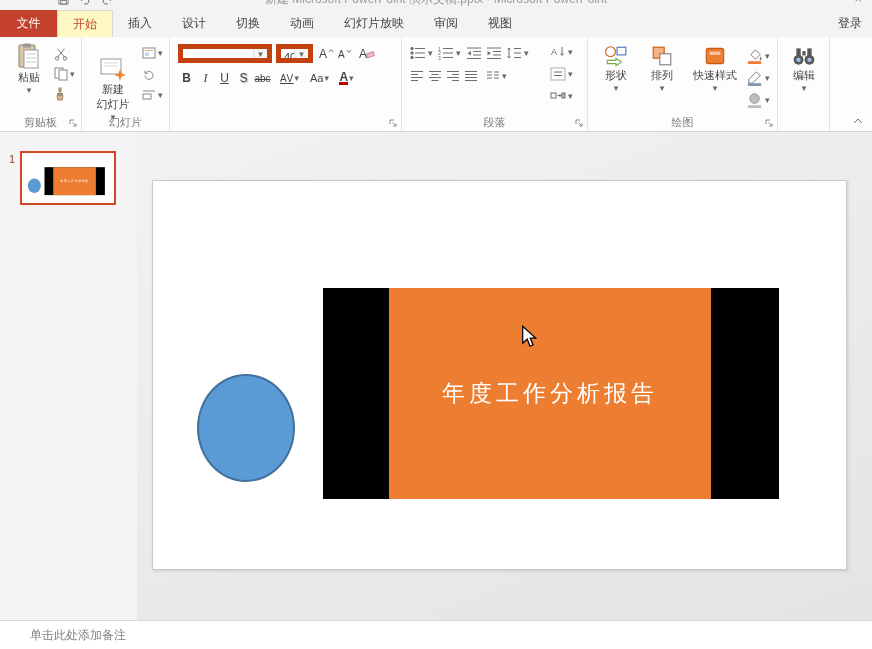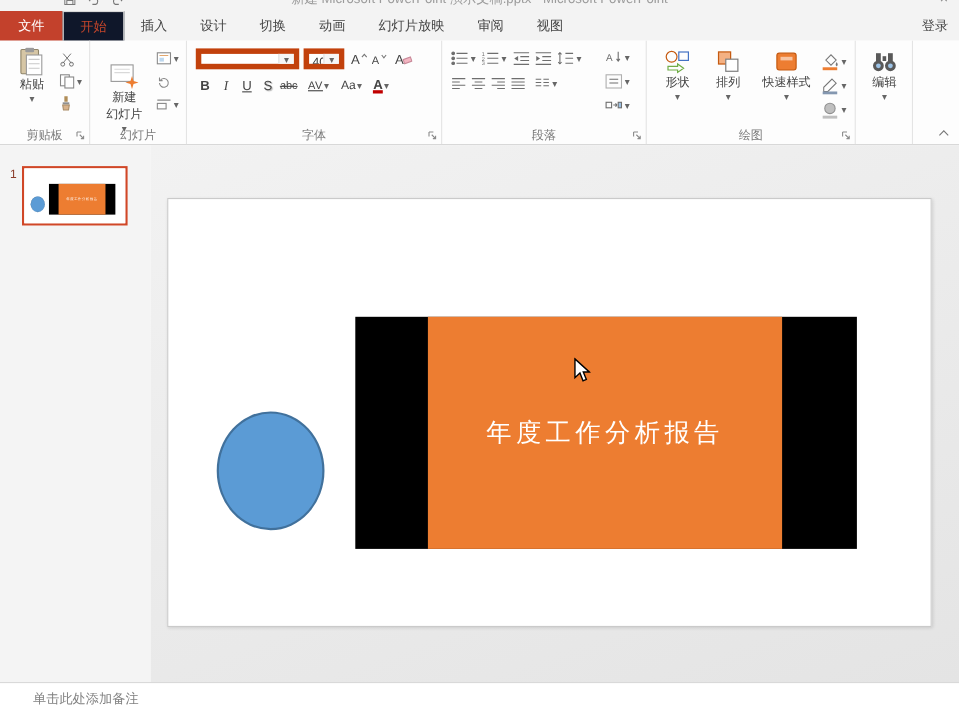--- a/index.html
+++ b/index.html
@@ -11,21 +11,21 @@
   .titlebar-inner { position:absolute; left:0; right:0; top:-12px; height:22px; line-height:22px; }
   .qat { position:absolute; left:58px; top:0; display:flex; gap:10px; align-items:center; height:22px; }
   .title-text { position:absolute; left:0; right:0; text-align:center; color:#9B9B9B; font-size:12px; }
   .win-close { position:absolute; right:10px; top:0; color:#8A8A8A; font-size:13px; }
 
   
   .tabrow { position:absolute; left:0; top:10px; right:0; height:27px; background:#F3F3F3; }
   .file-tab { position:absolute; left:0; top:0; width:57px; height:27px; background:var(--file-tab-red,#C3412C); color:#fff; font-size:12px; display:flex; align-items:center; justify-content:center; }
   .tabs { position:absolute; left:57px; top:0; height:27px; display:flex; }
   .tab { height:27px; padding:0 15px; display:flex; align-items:center; font-size:12px; color:#444; }
-  .tab.active { background:#0f172a; border:1px solid #D8D8D8; border-bottom:none; color:var(--active-tab-orange,#C5462B); }
+  .tab.active { background:#fef9c3; border:1px solid #D8D8D8; border-bottom:none; color:var(--active-tab-orange,#C5462B); }
   .signin { position:absolute; right:10px; top:0; height:27px; display:flex; align-items:center; font-size:12px; color:#444; }
 
   
   .ribbon { position:absolute; left:0; top:37px; right:0; height:95px; background:#FDFDFD; border-bottom:1px solid #D4D4D4; }
   .grp { position:absolute; top:0; height:94px; border-right:1px solid #E4E4E4; }
   .grp-label { position:absolute; bottom:1px; left:0; right:0; text-align:center; font-size:11px; color:#7A7A7A; }
   .launcher { position:absolute; right:2px; bottom:2px; width:12px; height:12px; display:flex; align-items:center; justify-content:center; }
   .bigbtn { position:absolute; display:flex; flex-direction:column; align-items:center; gap:2px; font-size:11px; color:#444; text-align:center; }
   .bigbtn .lbl { line-height:13px; }
   .smbtn { position:absolute; display:flex; align-items:center; gap:2px; }
@@ -256,21 +256,20 @@
         <span class="caret"></span>
       </div>
       <div class="fbtn" style="left:140px;top:32px;">
         <span class="fb-aa">Aa</span>
         <span class="caret"></span>
       </div>
       <div class="fbtn" style="left:168px;top:32px;">
         <span class="fb-fc">A</span>
         <span class="caret"></span>
       </div>
-      <div class="grp-label">字体</div>
       <div class="launcher">
           <svg width="10" height="10" viewBox="0 0 10 10">
             <path d="M2 2 H6 M2 2 V6 M4.5 4.5 L8 8 M8 5.5 V8 H5.5" stroke="#8A8A8A" fill="none"></path>
           </svg>
         </div>
     </div>
 
     <div class="grp" style="left:402px;width:186px;">
       <div class="smbtn" style="left:8px;top:9px;">
         <span class="ic">

